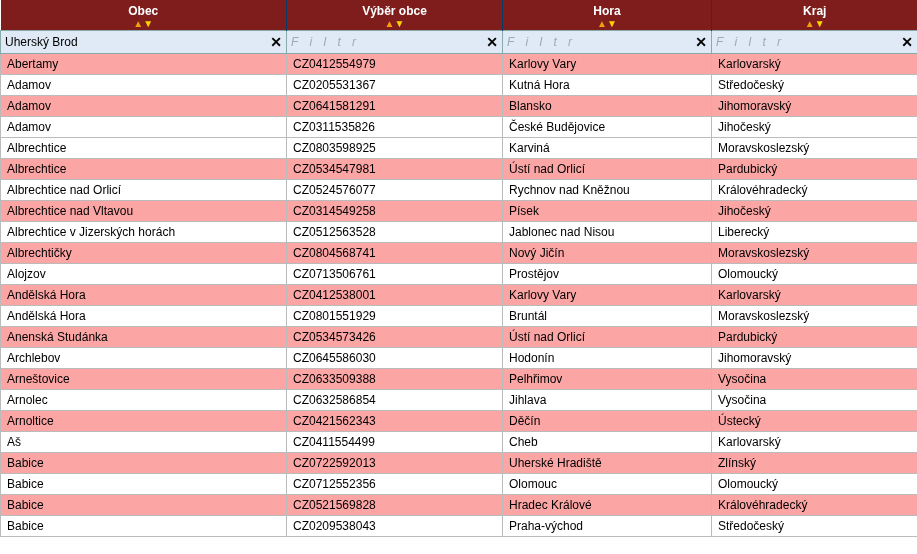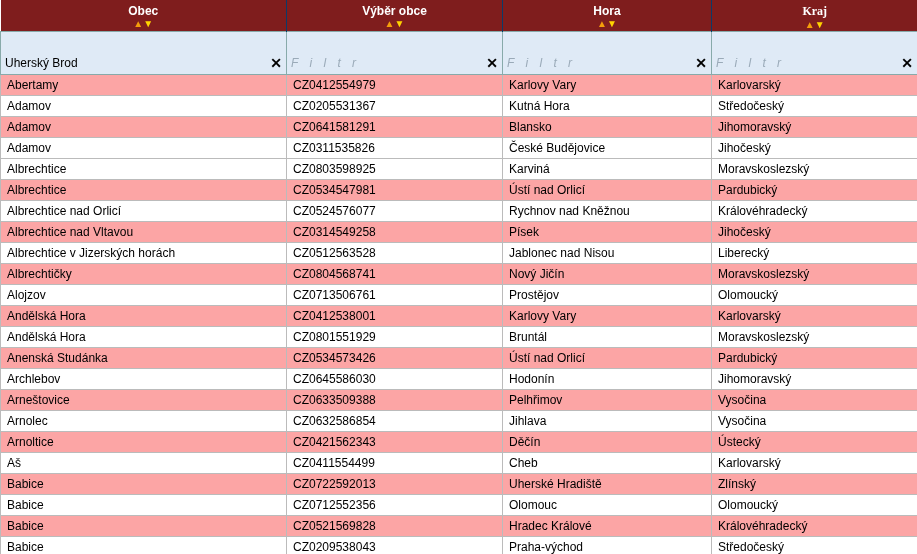--- a/index.html
+++ b/index.html
@@ -19,40 +19,39 @@
   }
   .header-cell {
     color: #fff;
     font-weight: bold;
     text-align: center;
     padding: 3px 0 2px 0;
     border-right: 1px solid #0b3a68;
     position: relative;
     cursor: pointer;
   }
-  .header-cell:last-child { border-right: none; font-family: Liberation Serif, serif; }
+  .header-cell:last-child { border-right: none; }
   .header-label { display:inline-block; vertical-align: middle; }
   .sort-arrows {
     display: block;
     font-size: 10px;
     line-height: 8px;
     margin-top: 2px;
   }
   .sort-arrows .up { color: #f59e0b; }   
   .sort-arrows .down { color: #ffd400; } 
 
   .filter-row td {
     background: #dfeaf6;
     padding: 0;
     border: 1px solid #8aa;
   }
   .filter-cell {
     position: relative;
     height: 22px;
-    margin-top: 20px;
   }
   .filter-input {
     width: 100%;
     height: 22px;
     box-sizing: border-box;
     border: none;
     background: #dfeaf6;
     padding: 2px 22px 2px 4px;
     font-family: inherit;
     font-size: 12px;

